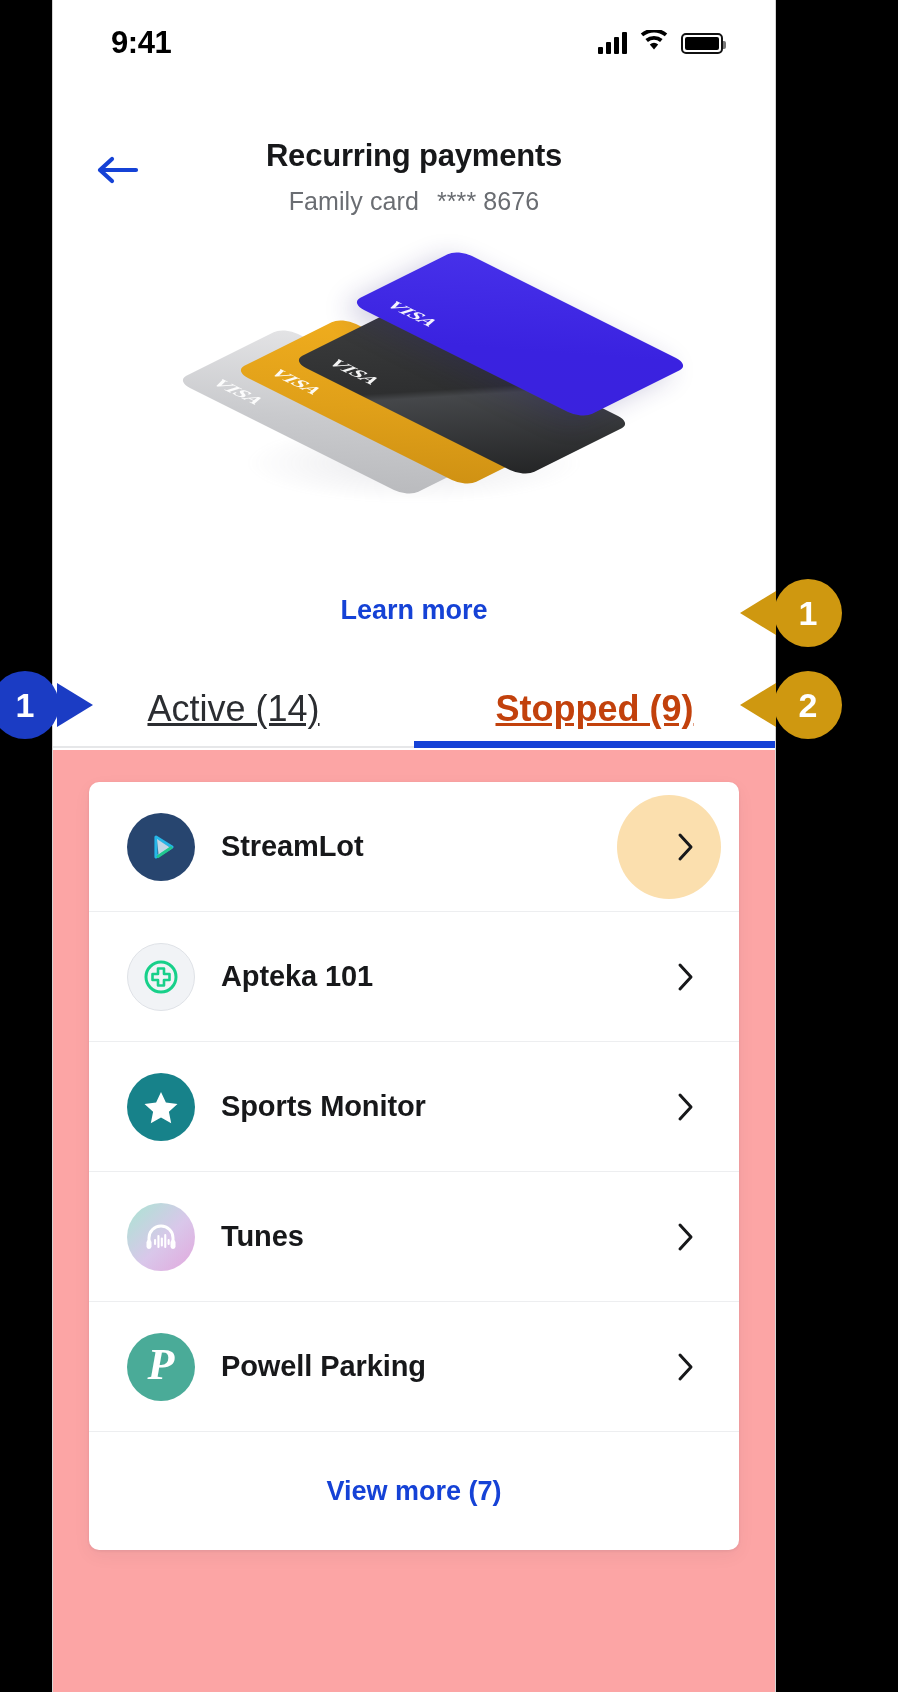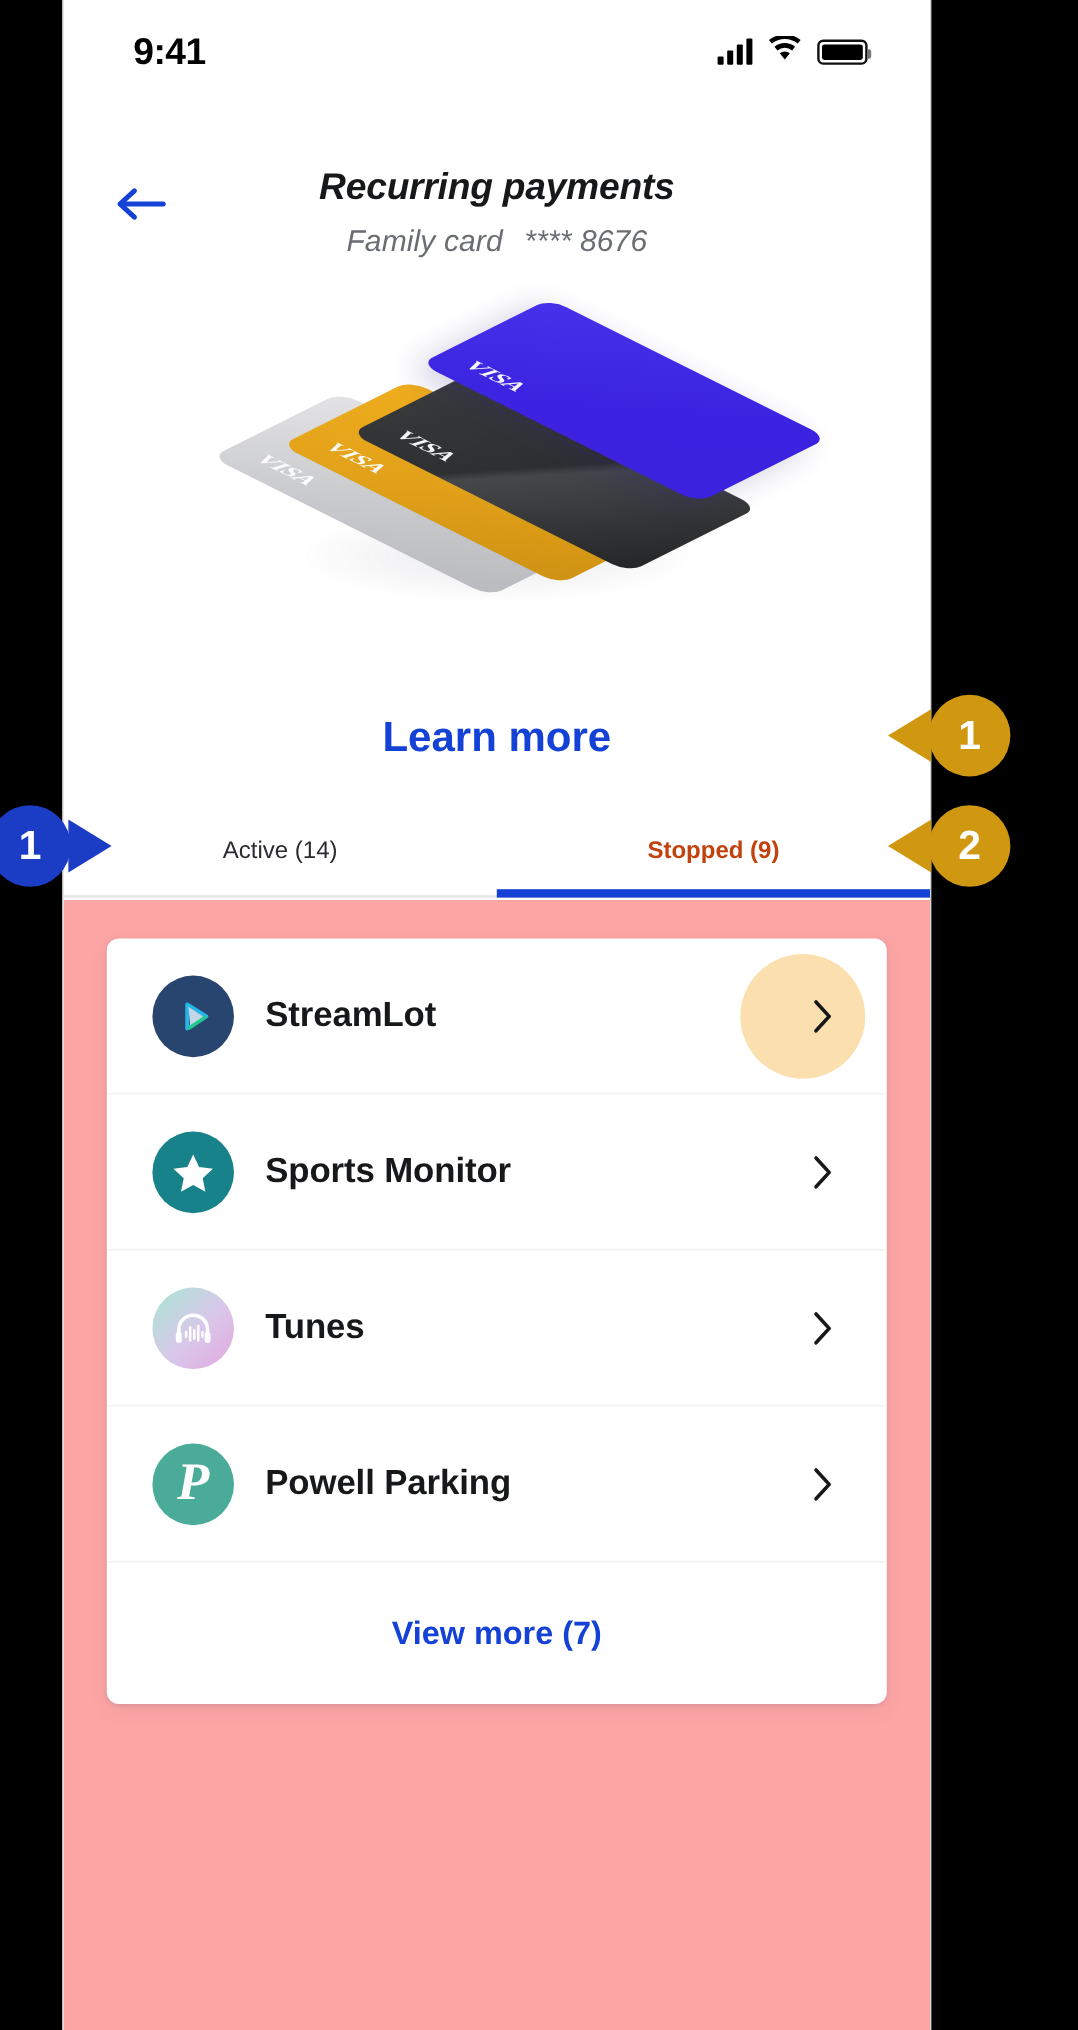--- a/index.html
+++ b/index.html
@@ -50,21 +50,20 @@
   .batt::after {
     content: ""; position: absolute; right: -5px; top: 6px;
     width: 3px; height: 8px; background: #777; border-radius: 0 2px 2px 0;
   }
   .batt span { display: block; width: 100%; height: 100%; background: #000; border-radius: 2px; }
 
   
   .nav {
     position: absolute; top: 132px; left: 0; width: 100%;
     height: 110px;
-    font-style: italic;
   }
   .back-arrow {
     position: absolute; left: 38px; top: 18px;
     width: 54px; height: 40px;
     display: flex; align-items: center; justify-content: center;
     cursor: pointer;
   }
   .page-title {
     text-align: center;
     font-size: 31px; font-weight: 700; color: #17181a;
@@ -137,37 +136,38 @@
   .headline {
     position: absolute; top: 504px; left: 60px; right: 60px;
     text-align: center;
     font-size: 32px; font-weight: 700; color: #111316;
     line-height: 1.37;
     letter-spacing: -0.2px;
   }
   .learn-more {
     position: absolute; top: 595px; left: 0; width: 100%;
     text-align: center;
-    font-size: 35px; font-weight: 700; color: #1542d6;
+    font-size: 27px; font-weight: 700; color: #1542d6;
     cursor: pointer;
   }
 
   
   .tabs {
     position: absolute; top: 672px; left: 0; width: 100%;
     height: 76px;
     display: flex;
     border-bottom: 2px solid #e6e7e9;
   }
   .tab {
     flex: 1;
     display: flex; align-items: center; justify-content: center;
-    font-size: 20px; color: #2b2d31;
+    font-size: 36px; color: #2b2d31;
     position: relative;
     cursor: pointer;
+    text-decoration: underline;
   }
   .tab.active { color: #c2410c; font-weight: 700; }
   .tab.active::after {
     content: ""; position: absolute; left: 0; right: 0; bottom: -2px;
     height: 7px; background: #1542d6;
   }
 
   
   .listwrap {
     position: absolute; top: 750px; left: 0; width: 100%;
@@ -346,20 +346,34 @@
             </svg>
           </div>
           <div class="row-name">StreamLot</div>
           <div class="chev">
             <svg width="20" height="30" viewBox="0 0 20 30">
                 <path d="M4 3 L15 15 L4 27" fill="none" stroke="#17181a" stroke-width="3" stroke-linecap="round" stroke-linejoin="round"></path>
               </svg>
           </div>
         </div>
 
+        <div class="row">
+          <div class="row-icon ic-apteka">
+            <svg width="44" height="44" viewBox="0 0 44 44">
+              <circle cx="22" cy="22" r="15" fill="none" stroke="#18d08a" stroke-width="3"></circle>
+              <path d="M19 13.5h6v5.5h5.5v6H25v5.5h-6V25h-5.5v-6H19z" fill="none" stroke="#18d08a" stroke-width="2.6" stroke-linejoin="round"></path>
+            </svg>
+          </div>
+          <div class="row-name">Apteka 101</div>
+          <div class="chev">
+            <svg width="20" height="30" viewBox="0 0 20 30">
+                <path d="M4 3 L15 15 L4 27" fill="none" stroke="#17181a" stroke-width="3" stroke-linecap="round" stroke-linejoin="round"></path>
+              </svg>
+          </div>
+        </div>
 
         <div class="row">
           <div class="row-icon ic-sports">
             <svg width="42" height="42" viewBox="0 0 42 42">
               <path d="M21 6 L25.9 16.6 L37.5 17.9 L28.9 25.8 L31.2 37.2 L21 31.4 L10.8 37.2 L13.1 25.8 L4.5 17.9 L16.1 16.6 Z" fill="#ffffff"></path>
             </svg>
           </div>
           <div class="row-name">Sports Monitor</div>
           <div class="chev">
             <svg width="20" height="30" viewBox="0 0 20 30">

